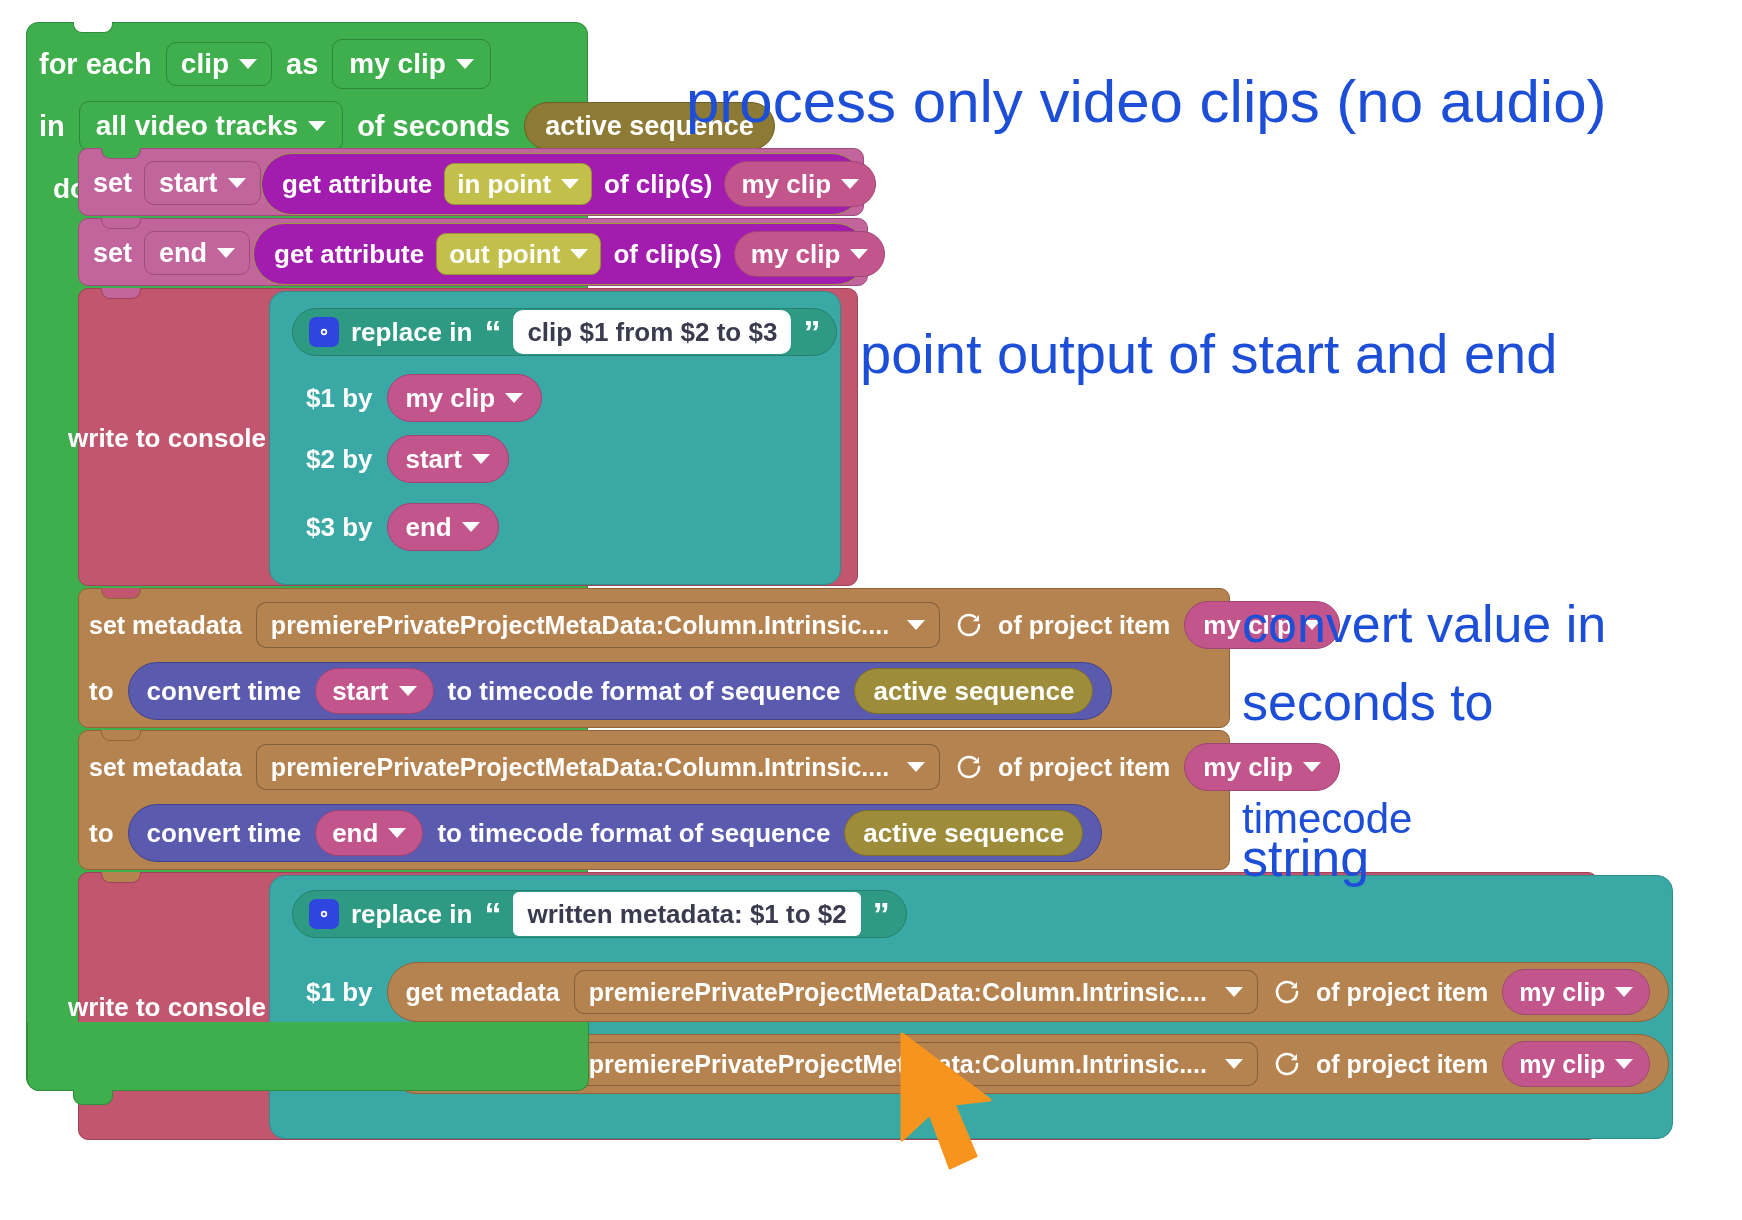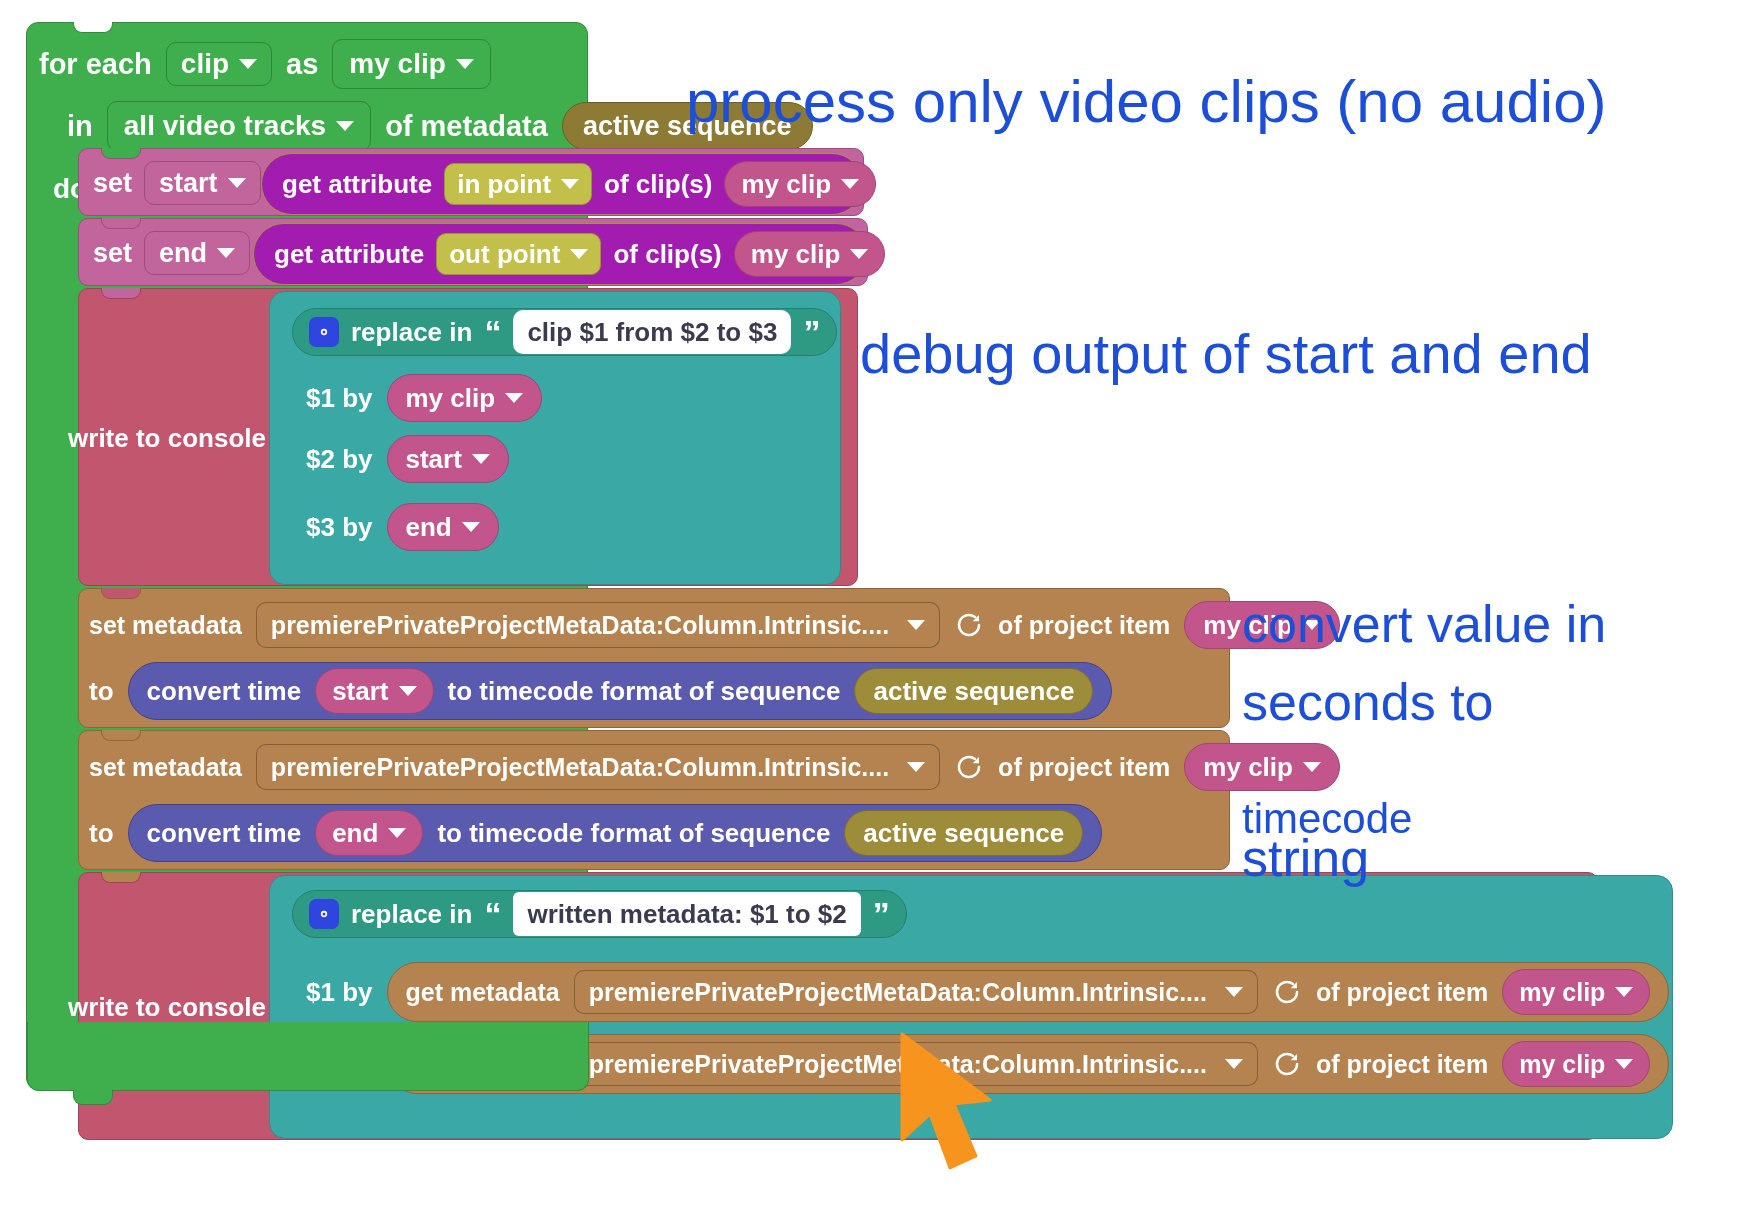--- a/index.html
+++ b/index.html
@@ -79,27 +79,27 @@
         <span>clip</span>
         <i class="caret"></i>
       </span>
       <span class="lbl">as</span>
       <span class="field fld-rect" style="height:50px;padding:0 16px;font-size:28px;background:#3fae4c;border-color:#2c8738;">
         <span>my clip</span>
         <i class="caret"></i>
       </span>
     </div>
 
-    <div class="fe-row" style="left:12px;top:78px;margin-left:28px;">
+    <div class="fe-row" style="left:12px;top:78px;">
       <span class="lbl">in</span>
       <span class="field fld-rect" style="height:50px;padding:0 16px;font-size:28px;background:#3fae4c;border-color:#2c8738;position:relative;">
         <span>all video tracks</span>
         <i class="caret"></i>
       </span>
-      <span class="lbl">of metadata</span>
+      <span class="lbl">of seconds</span>
       <span class="field fld-pill seq-pill-olive" style="height:48px;padding:0 20px;font-size:27px;">
         <span>active sequence</span>
       </span>
     </div>
     <div class="green-underline" style="left:58px;top:130px;width:208px;"></div>
 
     <div class="fe-row" style="left:26px;top:150px;font-size:28px;">
       <span class="lbl">do</span>
     </div>
   </div>
@@ -334,21 +334,21 @@
           </span>
         </span>
       </div>
     </div>
   </div>
 
   <div style="position:absolute;left:27px;top:1022px;width:560px;height:68px;background:#3fae4c;border:1px solid #2f8d3b;border-top:none;border-radius:0 0 12px 12px;"></div>
   <div style="position:absolute;left:73px;top:1090px;width:38px;height:14px;background:#3fae4c;border-radius:0 0 9px 9px;border:1px solid #2f8d3b;border-top:none;"></div>
 
   <div class="anno anno-cond" style="left:686px;top:72px;font-size:60px;">process only video clips (no audio)</div>
-  <div class="anno anno-cond" style="left:860px;top:326px;font-size:56px;">debug output of start and end</div>
+  <div class="anno anno-cond" style="left:860px;top:326px;font-size:56px;">point output of start and end</div>
 
   <div class="anno" style="left:1242px;top:676px;font-size:52px;">seconds to</div>
   <div class="anno" style="left:1242px;top:598px;font-size:52px;">convert value in</div>
   <div class="anno" style="left:1242px;top:754px;font-size:42px;margin-top:44px;">timecode</div>
   <div class="anno" style="left:1242px;top:832px;font-size:52px;">string</div>
 
 
   <svg class="cursor" style="left:890px;top:1028px;width:120px;height:150px;" viewBox="0 0 120 150">
     <path d="M12 6 L12 112 L40 86 L60 140 L86 128 L64 76 L100 72 Z" fill="#f7941d" stroke="#f7941d" stroke-width="3" stroke-linejoin="round"></path>
   </svg>

